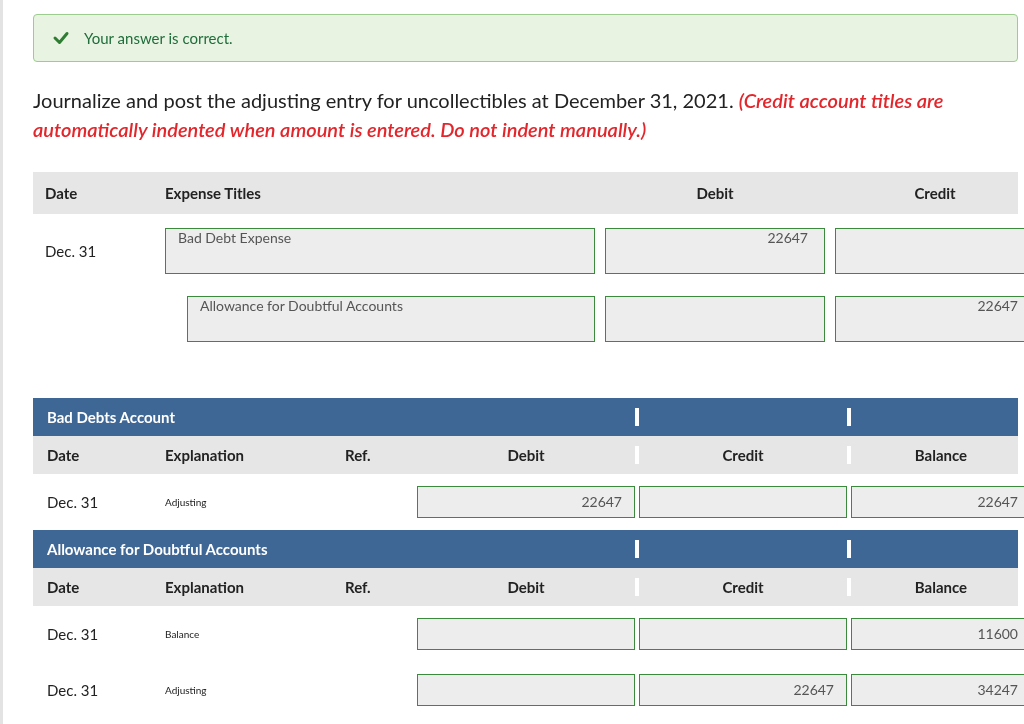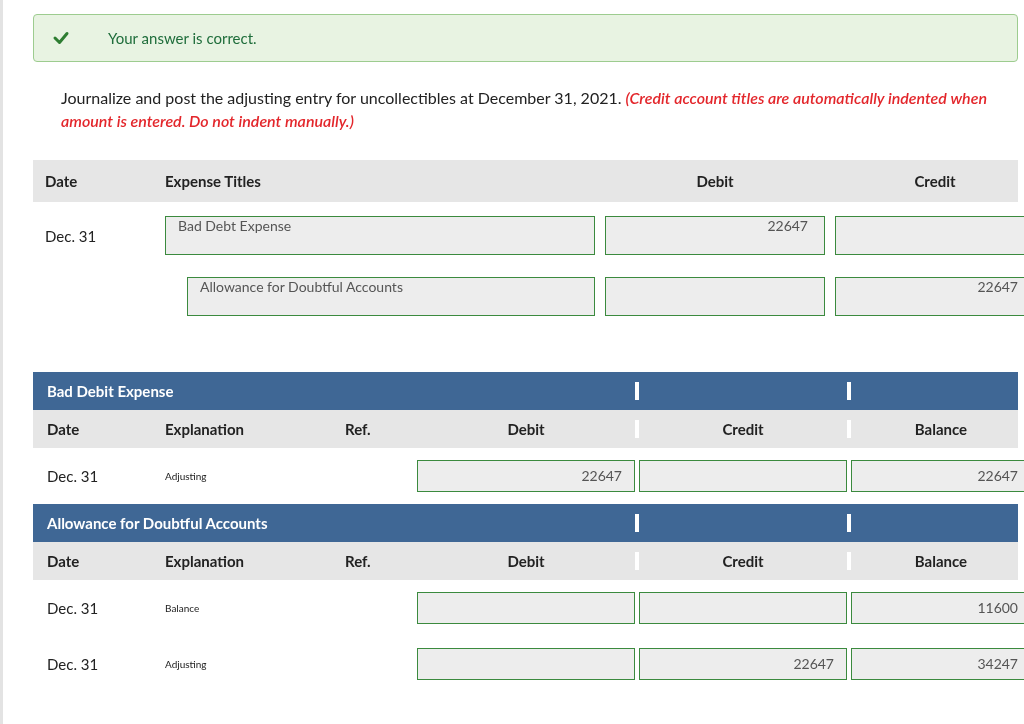--- a/index.html
+++ b/index.html
@@ -21,36 +21,34 @@
     padding: 8px 6px 0 6px;
   }
   .banner {
     border: 1px solid #9dcc8f;
     border-radius: 4px;
     background: #e8f3e2;
     padding: 14px 18px;
     display: flex;
     align-items: center;
     margin: 6px 0 24px 0;
-    gap: 24px;
   }
   .check-icon {
     width: 18px; height: 18px;
     margin-right: 14px;
     flex: 0 0 auto;
   }
   .banner-text {
     color: #1f6d3b;
     font-size: 15px;
   }
   .instruction {
-    font-size: 16px;
+    font-size: 20px;
     line-height: 1.45;
     margin-bottom: 28px;
-    margin-left: 28px;
   }
   .hint {
     color: #e3262b;
     font-style: italic;
     font-weight: 600;
   }
 
   
   .journal-head {
     display: grid;
@@ -67,21 +65,21 @@
 
   .journal-row {
     display: grid;
     grid-template-columns: 110px 430px 220px 200px;
     padding: 14px 12px 0 12px;
     column-gap: 10px;
     align-items: center;
   }
   .date-cell { font-size: 15px; }
   .acct-input, .num-input {
-    height: 39px;
+    height: 46px;
     background: #ededed;
     border: 1px solid #3b8a3e;
     font-size: 14px;
     color: #555;
     padding: 0 12px;
     width: 100%;
   }
   .acct-input.indent { margin-left: 22px; width: calc(100% - 22px); }
   .num-input { text-align: right; padding-right: 16px; }
   .num-input.empty {}
@@ -179,21 +177,21 @@
       <div>
           <div class="num-input empty"></div>
         </div>
       <div>
           <div class="num-input">22647</div>
         </div>
     </div>
 
     <div class="ledger-block">
       <div class="ledger-title-row">
-        <div class="ledger-title">Bad Debit Expense</div>
+        <div class="ledger-title">Bad Debts Account</div>
         <div></div>
           <div class="white-gap"></div>
           <div></div>
           <div class="white-gap"></div>
           <div></div>
       </div>
       <div class="ledger-head-row">
         <div>Date</div>
         <div>Explanation</div>
         <div>Ref.</div>

